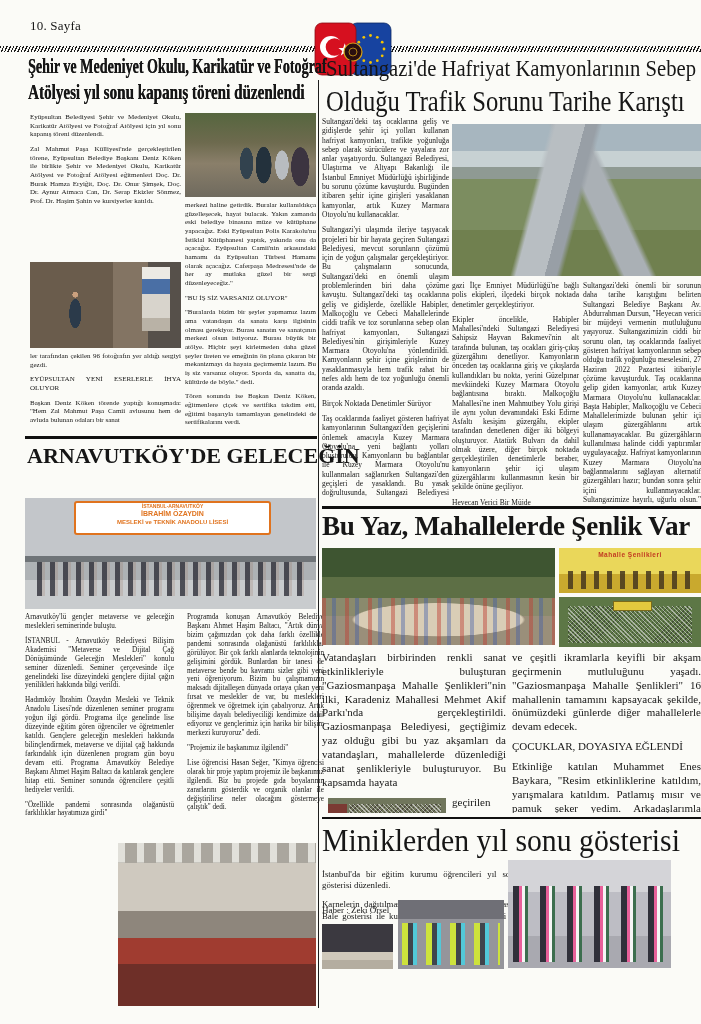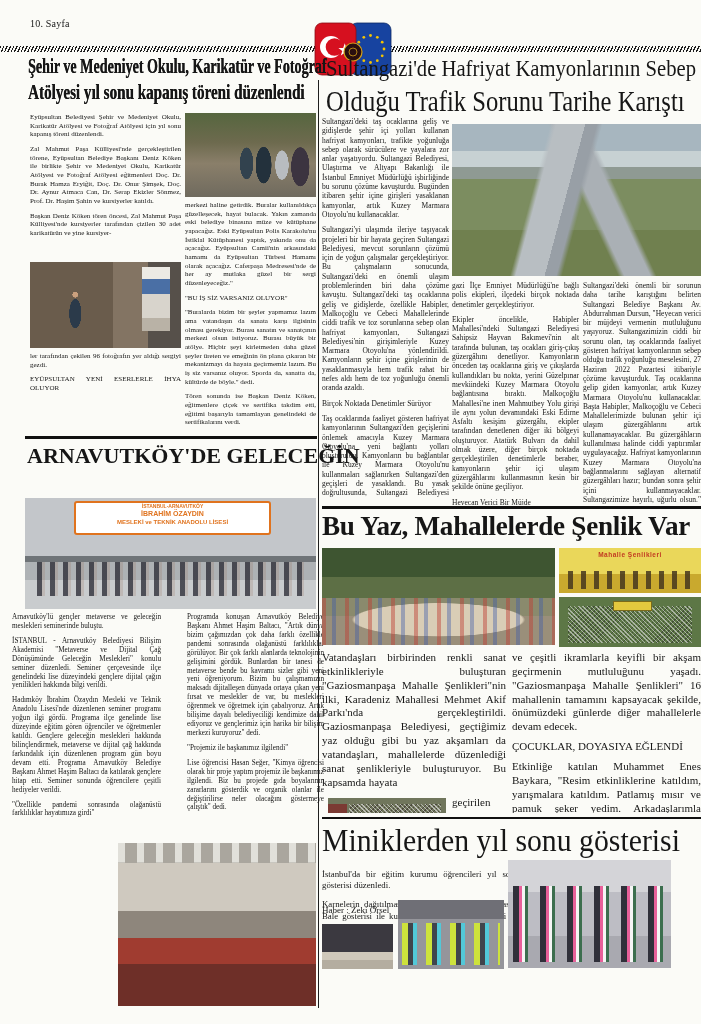--- a/index.html
+++ b/index.html
@@ -7,21 +7,21 @@
         font-family:"Liberation Serif",serif;color:#161616;overflow:hidden;}
   .abs{position:absolute;}
   p{margin:0 0 6px;text-align:justify;}
   .txt-eyup p{font-size:7px;line-height:1.24;}
   .txt-arn p{font-size:7.2px;line-height:1.24;}
   .txt-sz p{font-size:7.5px;line-height:1.24;}
   .txt-by p{font-size:11px;line-height:1.26;}
   .txt-mk p{font-size:8.8px;line-height:1.27;margin-bottom:8px;}
   .clip{overflow:hidden;}
 
-  .pagenum{font-size:10px;letter-spacing:.2px;}
+  .pagenum{font-size:13px;letter-spacing:.2px;}
   .hatch{height:6px;background:repeating-linear-gradient(115deg,#1c1c1c 0 1.2px,transparent 1.2px 3px);}
   .vrule{width:1.4px;background:#1e1e1e;}
   .hline{background:#101010;}
 
   .hl-eyup span{display:block;white-space:nowrap;font-weight:700;font-size:21px;line-height:1.26;
                 transform-origin:0 50%;text-shadow:.3px 0 0 #161616;}
   .hl-arn span{display:block;white-space:nowrap;font-weight:700;font-size:22px;line-height:1.18;
                transform-origin:0 50%;}
   .hl-sz span{display:block;white-space:nowrap;transform-origin:0 55%;}
   .hl-sz .l1{font-size:24px;transform:scaleX(.86);}
@@ -124,28 +124,28 @@
 
   <section>
     <div class="abs hl-eyup" style="left:28px;top:53px;width:290px;">
       <span style="transform:scaleX(.67);">Şehir ve Medeniyet Okulu, Karikatür ve Fotoğraf</span>
       <span style="transform:scaleX(.72);">Atölyesi yıl sonu kapanış töreni düzenlendi</span>
     </div>
 
     <div class="abs clip txt-eyup" style="left:30px;top:113px;width:151px;height:147px;">
       <p>Eyüpsultan Belediyesi Şehir ve Medeniyet Okulu, Karikatür Atölyesi ve Fotoğraf Atölyesi için yıl sonu kapanış töreni düzenlendi.</p>
       <p>Zal Mahmut Paşa Külliyesi'nde gerçekleştirilen törene, Eyüpsultan Belediye Başkanı Deniz Köken ile birlikte Şehir ve Medeniyet Okulu, Karikatür Atölyesi ve Fotoğraf Atölyesi eğitmenleri Doç. Dr. Burak Hamza Eryiğit, Doç. Dr. Onur Şimşek, Doç. Dr. Aynur Atmaca Can, Dr. Serap Ekizler Sönmez, Prof. Dr. Haşim Şahin ve kursiyerler katıldı.</p>
-      <p>Başkan Deniz Köken tören öncesi, Zal Mahmut Paşa Külliyesi'nde kursiyerler tarafından çizilen 30 adet karikatürün ve yine kursiyer-</p>
     </div>
 
     <div class="photo ph-speech" style="left:30px;top:262px;width:151px;height:86px;"></div>
 
     <div class="abs clip txt-eyup" style="left:30px;top:352px;width:151px;height:82px;">
       <p>ler tarafından çekilen 96 fotoğrafın yer aldığı sergiyi gezdi.</p>
       <p>EYÜPSULTAN YENİ ESERLERLE İHYA OLUYOR</p>
+      <p>Başkan Deniz Köken törende yaptığı konuşmada: "Hem Zal Mahmut Paşa Camii avlusunu hem de avluda bulunan odaları bir sanat</p>
     </div>
 
     <div class="photo ph-exhibit" style="left:185px;top:113px;width:131px;height:84px;"></div>
 
     <div class="abs clip txt-eyup" style="left:185px;top:201px;width:131px;height:233px;">
       <p>merkezi haline getirdik. Buralar kullanıldıkça güzelleşecek, hayat bulacak. Yakın zamanda eski belediye binasına müze ve kütüphane yapacağız. Eski Eyüpsultan Polis Karakolu'nu İstiklal Kütüphanesi yaptık, yakında onu da açacağız. Eyüpsultan Camii'nin arkasındaki hamamı da Eyüpsultan Türbesi Hamamı olarak açacağız. Caferpaşa Medresesi'nde de her ay mutlaka güzel bir sergi düzenleyeceğiz."</p>
       <p>"BU İŞ SİZ VARSANIZ OLUYOR"</p>
       <p>"Buralarda bizim bir şeyler yapmamız lazım ama vatandaşın da sanata karşı ilgisinin olması gerekiyor. Burası sanatın ve sanatçının merkezi olsun istiyoruz. Burası büyük bir atölye. Hiçbir şeyi kirletmeden daha güzel şeyler üreten ve emeğinin ön plana çıkaran bir mekanizmayı da hayata geçirmemiz lazım. Bu iş siz varsanız oluyor. Sporda da, sanatta da, kültürde de böyle." dedi.</p>
       <p>Tören sonunda ise Başkan Deniz Köken, eğitmenlere çiçek ve sertifika takdim etti, eğitimi başarıyla tamamlayan genelindeki de sertifikalarını verdi.</p>
     </div>
@@ -160,21 +160,21 @@
 
     <div class="photo ph-school" style="left:25px;top:498px;width:291px;height:111px;">
       <div class="sign">
         <div class="s1">İSTANBUL-ARNAVUTKÖY</div>
         <div class="s2">İBRAHİM ÖZAYDIN</div>
         <div class="s3">MESLEKİ ve TEKNİK ANADOLU LİSESİ</div>
       </div>
       <div class="crowdrow"></div>
     </div>
 
-    <div class="abs clip txt-arn" style="left:12px;top:613px;width:149px;height:232px;">
+    <div class="abs clip txt-arn" style="left:25px;top:613px;width:149px;height:232px;">
       <p>Arnavutköy'lü gençler metaverse ve geleceğin meslekleri seminerinde buluştu.</p>
       <p>İSTANBUL - Arnavutköy Belediyesi Bilişim Akademisi "Metaverse ve Dijital Çağ Dönüşümünde Geleceğin Meslekleri" konulu seminer düzenledi. Seminer çerçevesinde ilçe genelindeki lise düzeyindeki gençlere dijital çağın yenilikleri hakkında bilgi verildi.</p>
       <p>Hadımköy İbrahim Özaydın Mesleki ve Teknik Anadolu Lisesi'nde düzenlenen seminer programı yoğun ilgi gördü. Programa ilçe genelinde lise düzeyinde eğitim gören öğrenciler ve öğretmenler katıldı. Gençlere geleceğin meslekleri hakkında bilinçlendirmek, metaverse ve dijital çağ hakkında farkındalık için düzenlenen program gün boyu devam etti. Programa Arnavutköy Belediye Başkanı Ahmet Haşim Baltacı da katılarak gençlere hitap etti. Seminer sonunda öğrencilere çeşitli hediyeler verildi.</p>
       <p>"Özellikle pandemi sonrasında olağanüstü farklılıklar hayatımıza girdi"</p>
     </div>
 
     <div class="abs clip txt-arn" style="left:187px;top:613px;width:137px;height:224px;">
       <p>Programda konuşan Arnavutköy Belediye Başkanı Ahmet Haşim Baltacı, "Artık dünya bizim çağımızdan çok daha farklı özellikle pandemi sonrasında olağanüstü farklılıklar görülüyor. Bir çok farklı alanlarda teknolojinin gelişimini gördük. Bunlardan bir tanesi de metaverse bende bu kavramı sizler gibi yeni yeni öğreniyorum. Bizim bu çalışmamızın maksadı dijitalleşen dünyada ortaya çıkan yeni fırsat ve meslekler de var, bu meslekleri öğrenmek ve öğretmek için çabalıyoruz. Artık bilişime dayalı belediyeciliği kendimize dahil ediyoruz ve gençlerimiz için harika bir bilişim merkezi kuruyoruz" dedi.</p>
       <p>"Projemiz ile başkanımız ilgilendi"</p>
       <p>Lise öğrencisi Hasan Seğer, "Kimya öğrencisi olarak bir proje yaptım projemiz ile başkanımız ilgilendi. Biz bu projede gıda boyalarının zararlarını gösterdik ve organik olanlar ile değiştirilirse neler olacağını göstermeye çalıştık" dedi.</p>

